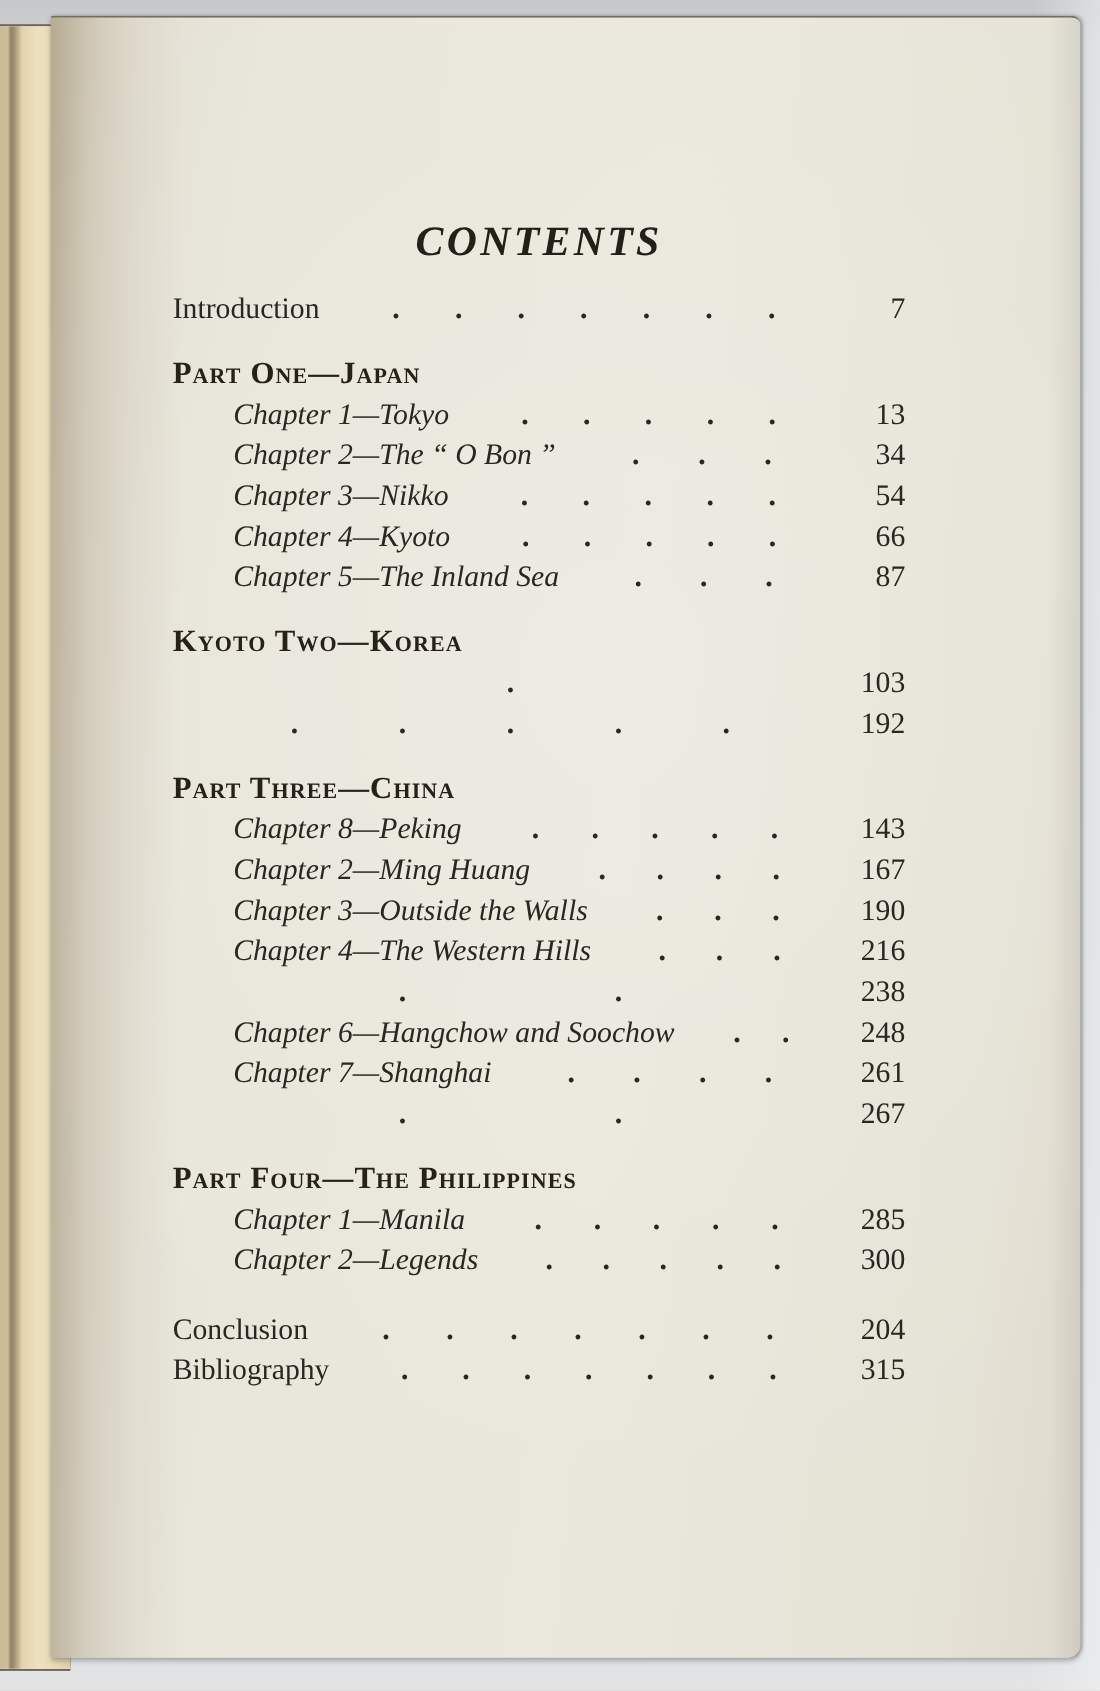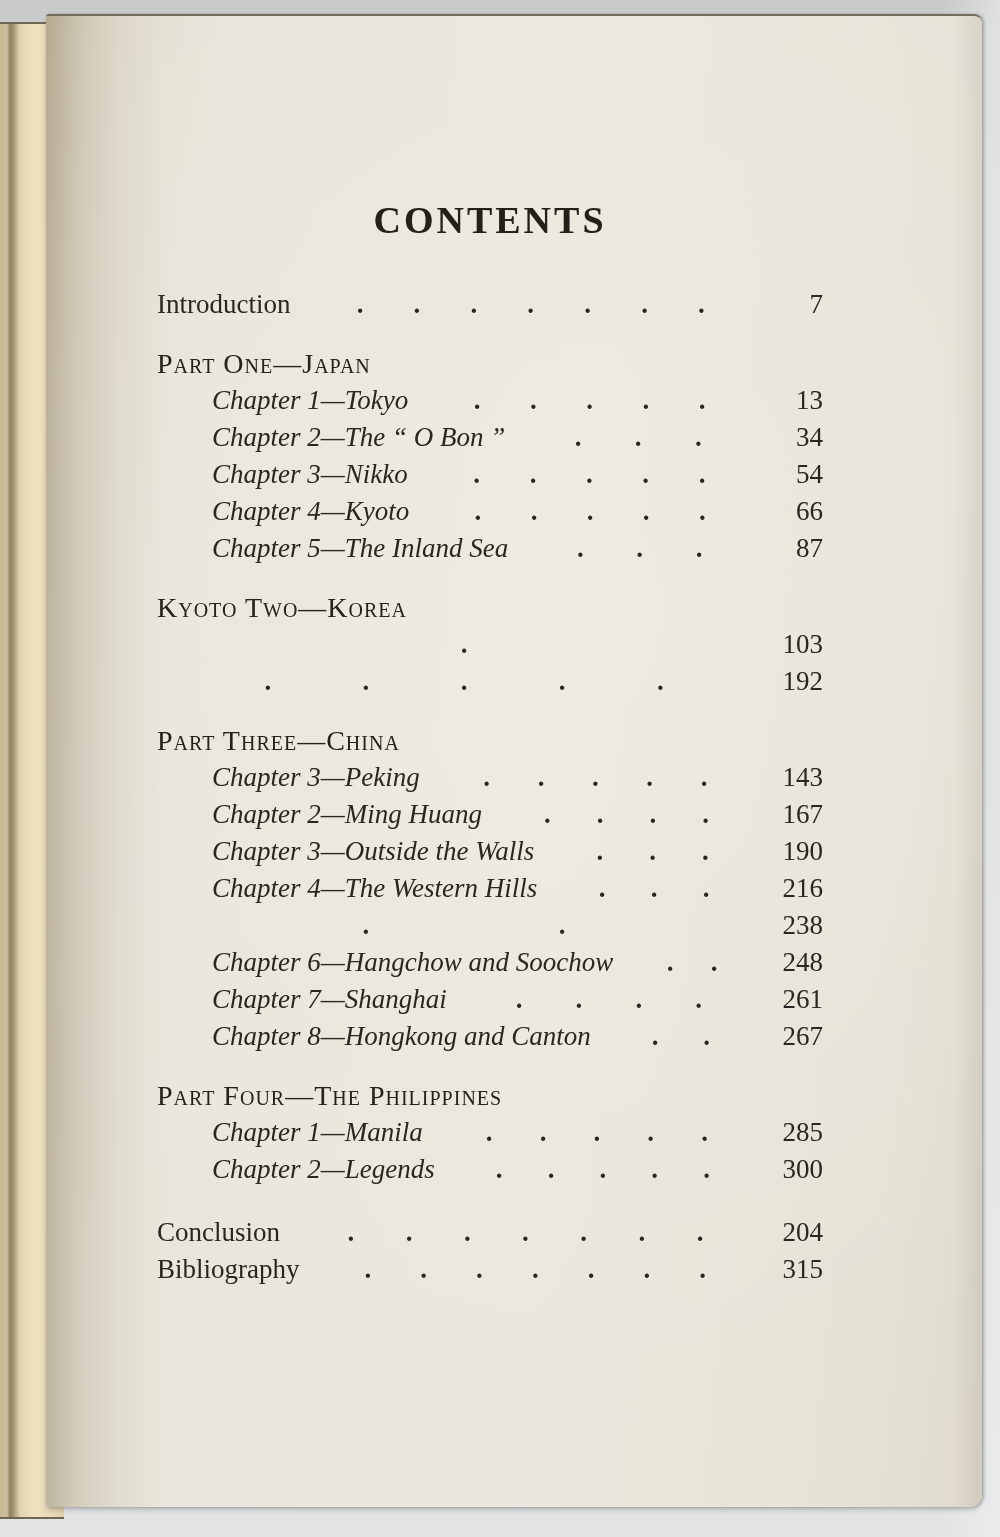--- a/index.html
+++ b/index.html
@@ -28,26 +28,26 @@
     box-shadow:2px 0 3px rgba(90,90,95,.35), 0 3px 4px rgba(90,90,95,.3);}
   
   .gutter-shade{position:absolute;left:0;top:0;bottom:0;width:120px;pointer-events:none;
     background:linear-gradient(90deg,rgba(125,105,70,.38) 0%,rgba(125,105,70,.18) 28%,rgba(125,105,70,.07) 60%,rgba(125,105,70,0) 100%);
     border-radius:3px 0 0 4px;}
   .edge-shade-right{position:absolute;right:0;top:0;bottom:0;width:28px;pointer-events:none;
     background:linear-gradient(270deg,rgba(120,118,110,.14) 0%,rgba(120,118,110,0) 100%);
     border-radius:0 8px 12px 0;}
   
   .content{position:absolute;left:111px;top:180px;width:666px;color:#2a2621;}
-  .title{margin:0 0 42px 0;text-align:center;font-weight:700;
+  .title{margin:0 0 18px 0;text-align:center;font-style:italic;font-weight:700;
     font-size:38px;line-height:48px;letter-spacing:3px;color:#232019;}
   .row{display:flex;align-items:center;height:37px;font-size:27px;line-height:37px;}
   .row .label{white-space:pre;}
   .row.indent .label{padding-left:55px;font-style:italic;}
-  .row.part{margin-top:22px;font-variant:small-caps;letter-spacing:1px;font-size:28px;color:#262219;}
+  .row.part{margin-top:22px;font-variant:small-caps;letter-spacing:1px;font-size:28px;color:#262219;font-weight:bold;}
   .row.concl{margin-top:26px;}
   .dots{flex:1;display:flex;justify-content:space-evenly;align-items:baseline;
     padding-left:16px;padding-right:4px;overflow:hidden;}
   .dot{font-size:27px;font-weight:700;color:#2a2621;}
   .pagenum{width:64px;text-align:right;font-size:27px;}
 </style>
 </head>
 <body>
 
 <div class="scene">
@@ -150,21 +150,21 @@
             <span class="dot">.</span>
           </span>
         <span class="pagenum">192</span>
       </div>
 
       <div class="row part">
         <span class="label">Part Three—China</span>
       </div>
 
       <div class="row entry indent">
-        <span class="label">Chapter 3—Peking</span>
+        <span class="label">Chapter 8—Peking</span>
         <span class="dots">
             <span class="dot">.</span>
             <span class="dot">.</span>
             <span class="dot">.</span>
             <span class="dot">.</span>
             <span class="dot">.</span>
           </span>
         <span class="pagenum">143</span>
       </div>
       <div class="row entry indent">
@@ -214,21 +214,20 @@
         <span class="label">Chapter 7—Shanghai</span>
         <span class="dots">
             <span class="dot">.</span>
             <span class="dot">.</span>
             <span class="dot">.</span>
             <span class="dot">.</span>
           </span>
         <span class="pagenum">261</span>
       </div>
       <div class="row entry indent">
-        <span class="label">Chapter 8—Hongkong and Canton</span>
         <span class="dots">
             <span class="dot">.</span>
             <span class="dot">.</span>
           </span>
         <span class="pagenum">267</span>
       </div>
 
       <div class="row part">
         <span class="label">Part Four—The Philippines</span>
       </div>

